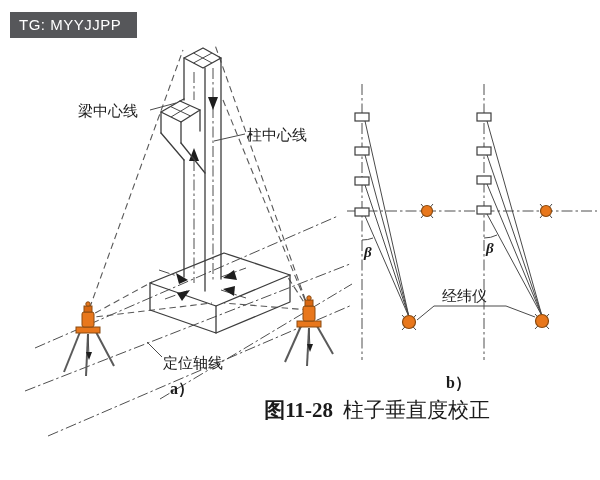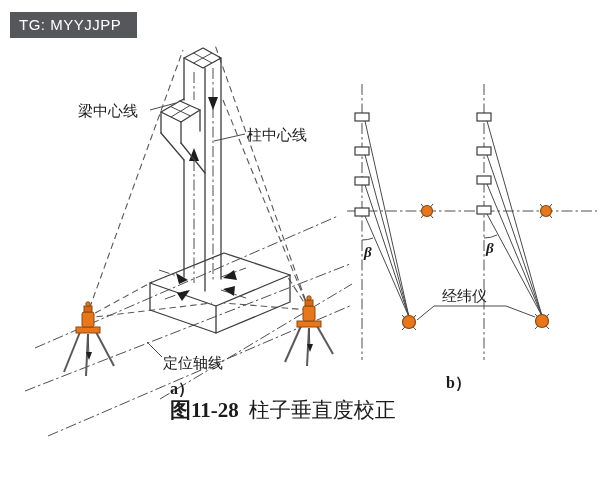--- a/index.html
+++ b/index.html
@@ -3,21 +3,21 @@
 <meta charset="utf-8">
 <style>
   html,body{margin:0;padding:0;background:#fff;}
   #stage{position:relative;width:600px;height:480px;background:#ffffff;overflow:hidden;
          font-family:"Liberation Sans",sans-serif;}
   .badge-tl{position:absolute;left:10px;top:12px;width:127px;height:26px;background:#56575a;
             color:#fff;font-size:15px;line-height:26px;padding-left:9px;box-sizing:border-box;
             letter-spacing:0.5px;}
   .badge-br{position:absolute;left:412px;top:443px;width:183px;height:27px;background:#6b6c6e;
             color:#fff;font-size:16px;line-height:27px;text-align:center;}
-  .caption{position:absolute;left:170px;top:396px;width:320px;text-align:left;
+  .caption{position:absolute;left:170px;top:396px;width:320px;text-align:right;
            font-family:"Liberation Serif",serif;font-size:21px;color:#1b1b1b;white-space:nowrap;}
   .caption .num{font-weight:bold;margin-right:10px;}
   svg{position:absolute;left:0;top:0;}
   .ln{stroke:#3d3d3d;stroke-width:1.3;fill:none;stroke-linejoin:round;stroke-linecap:round;}
   .thin{stroke:#4a4a4a;stroke-width:1;fill:none;}
   .cdash{stroke:#4f4f4f;stroke-width:1;fill:none;stroke-dasharray:11 3 2.5 3;}
   .sdash{stroke:#585858;stroke-width:1.1;fill:none;stroke-dasharray:6.5 4;}
   .mark{fill:#1e1e1e;stroke:none;}
   .rectmark{fill:#ffffff;stroke:#3d3d3d;stroke-width:1.2;}
   .lbl{font-family:"Liberation Serif",serif;font-size:15px;fill:#1b1b1b;}

